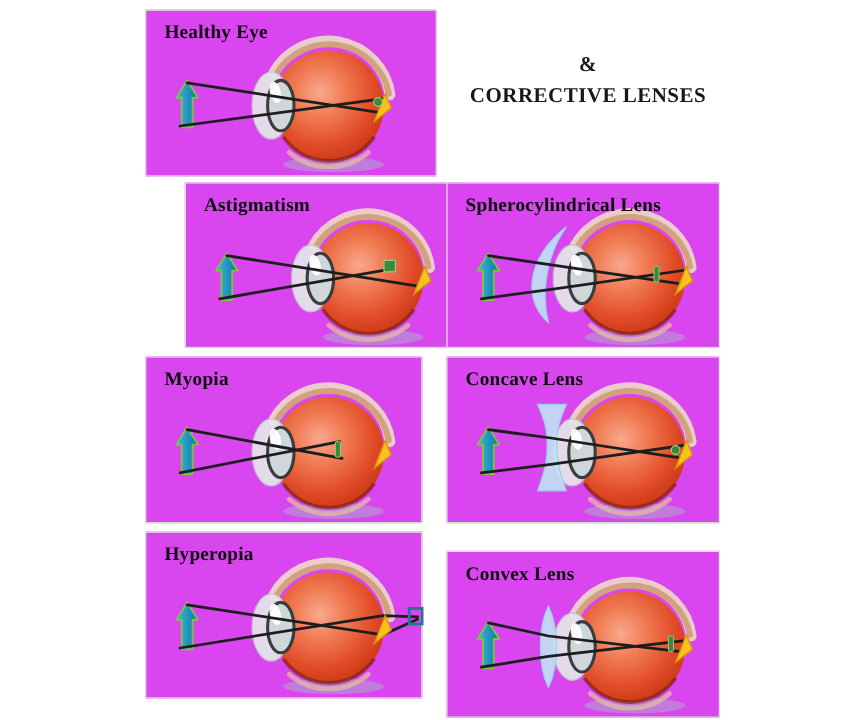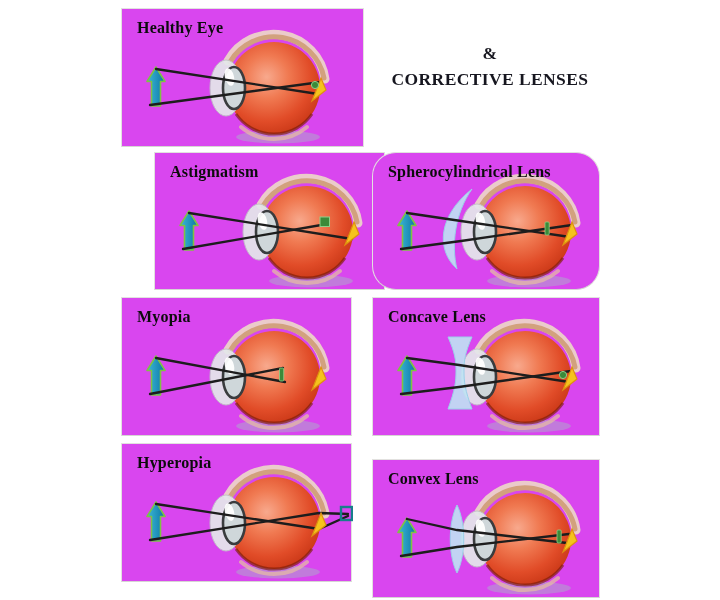--- a/index.html
+++ b/index.html
@@ -4,21 +4,21 @@
 <style>
   html,body{margin:0;padding:0;background:#ffffff;}
   .canvas{position:relative;width:720px;height:600px;background:#ffffff;overflow:hidden;
           font-family:"Liberation Serif","DejaVu Serif",serif;}
   .title-block{position:absolute;left:366px;top:40px;width:248px;text-align:center;
                font-weight:bold;font-size:17.5px;line-height:1.5;letter-spacing:0.4px;color:#16161f;}
   .panel{position:absolute;background:#d946ef;border:1px solid #e2e1df;border-bottom-color:#d6d5d3;
          box-sizing:border-box;}
   .p0{left:121px;top:8px;width:243px;height:139px;}
   .p1{left:121px;top:152px;width:231px;height:138px;margin-left:33px;}
-  .p2{left:372px;top:152px;width:228px;height:138px;border-radius:24px;}
+  .p2{left:372px;top:152px;width:228px;height:138px;}
   .p3{left:121px;top:297px;width:231px;height:139px;text-align:right;}
   .p4{left:372px;top:297px;width:228px;height:139px;}
   .p5{left:121px;top:443px;width:231px;height:139px;}
   .p6{left:372px;top:443px;width:228px;height:139px;margin-top:16px;}
   .panel-label{position:absolute;top:10px;left:15px;margin:0;font-size:16px;font-weight:bold;
                letter-spacing:0.2px;color:#0c0c0c;z-index:2;}
   .fig{position:absolute;left:0;top:0;width:231px;height:139px;}
   .fig svg{display:block;width:231px;height:139px;}
 </style>
 </head>

